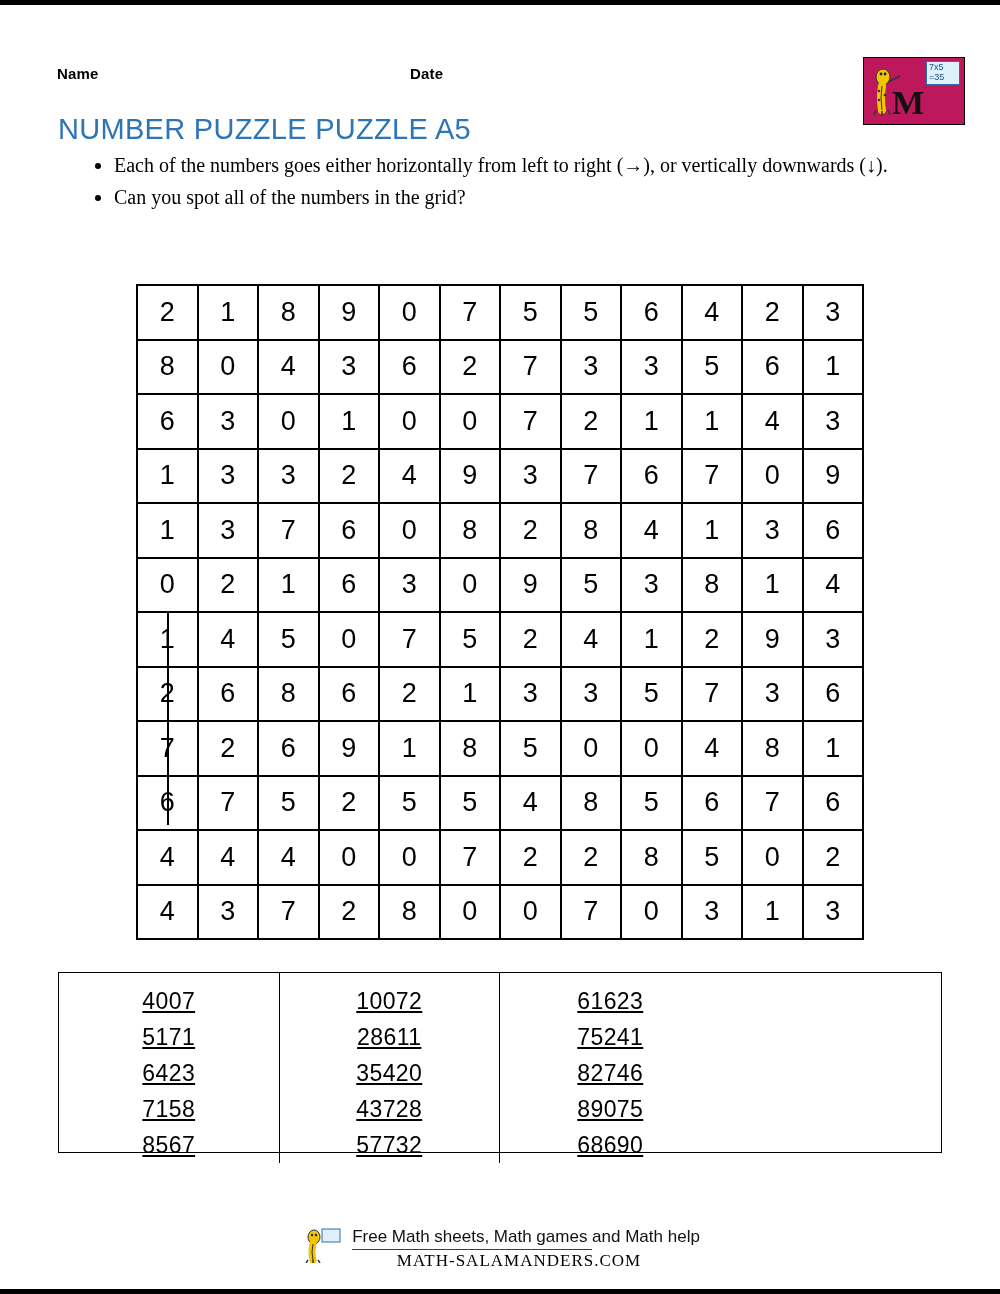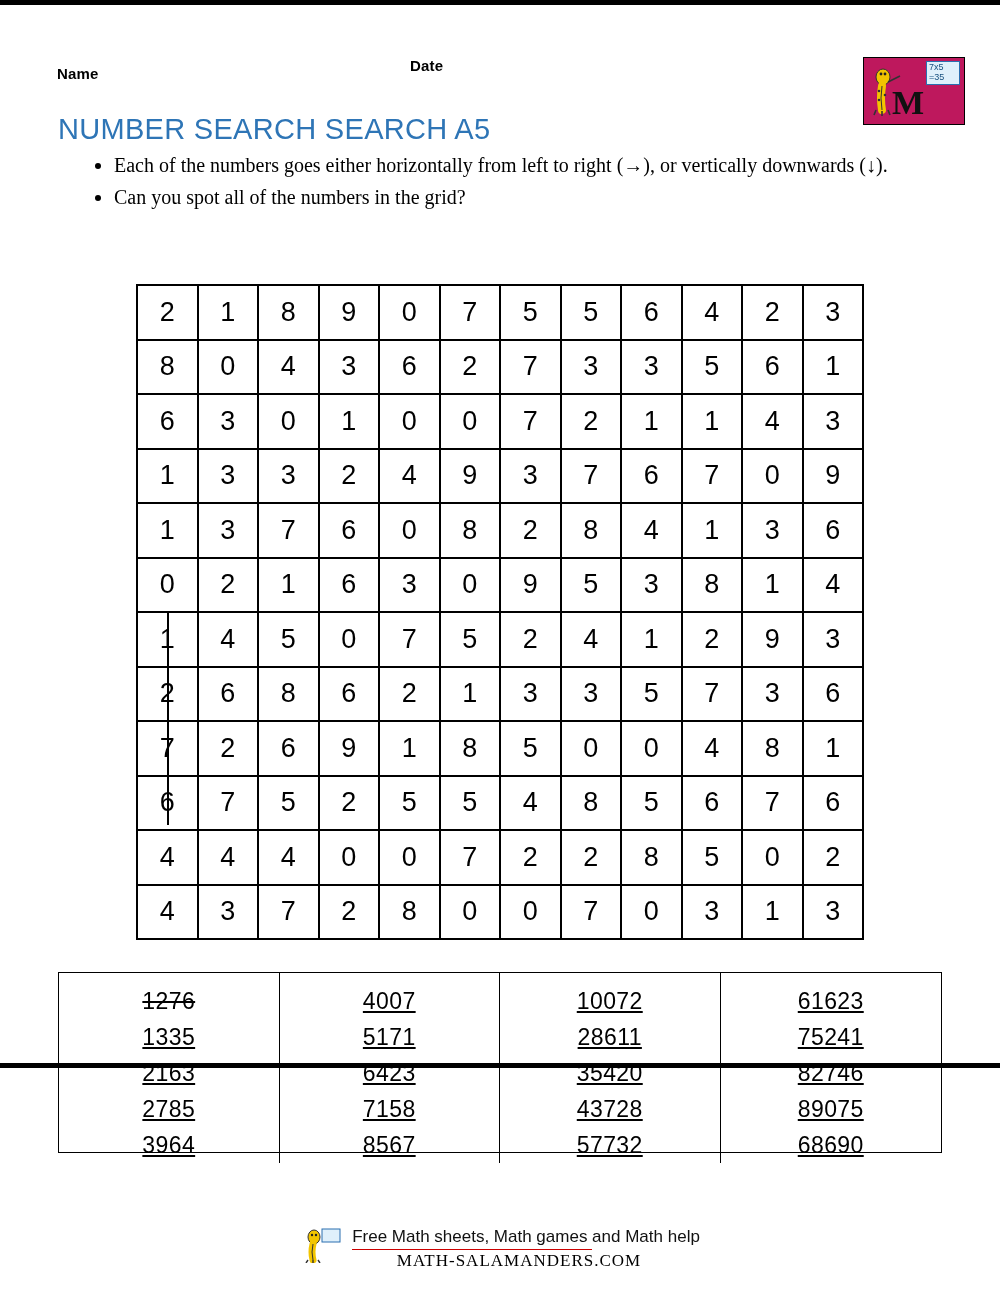--- a/index.html
+++ b/index.html
@@ -11,21 +11,21 @@
     width: 1000px;
     height: 1294px;
     font-family: "Liberation Sans", sans-serif;
     color: #000000;
     position: relative;
     overflow: hidden;
   }
   .page {
     position: relative;
     width: 1000px;
-    height: 1068px;
+    height: 1294px;
     box-sizing: border-box;
     border-top: 5px solid #000;
     border-bottom: 5px solid #000;
   }
   
   .hdr {
     position: absolute;
     top: 52px;
     left: 0;
     width: 1000px;
@@ -35,21 +35,21 @@
     position: absolute;
     left: 57px;
     top: 8px;
     font-size: 15px;
     font-weight: bold;
     letter-spacing: .2px;
   }
   .hdr-date {
     position: absolute;
     left: 410px;
-    top: 0;
+    top: 8px;
     font-size: 15px;
     font-weight: bold;
     letter-spacing: .2px;
   }
   .logo-box {
     position: absolute;
     right: 35px;
     top: 0px;
     width: 100px;
     height: 66px;
@@ -235,21 +235,21 @@
         <circle cx="15" cy="31" r="1.3" fill="#333"></circle>
         <circle cx="9" cy="36" r="1.3" fill="#333"></circle>
         <path d="M6 46 L4 51 M12 47 L12 52 M18 46 L20 51" stroke="#333" stroke-width="1.6" fill="none"></path>
         <path d="M18 18 L30 12" stroke="#333" stroke-width="1.6" fill="none"></path>
       </svg>
       <div class="logo-board">7x5 =35</div>
       <div class="logo-m">M</div>
     </div>
   </div>
 
-  <div class="title">NUMBER SEARCH SEARCH A5</div>
+  <div class="title">NUMBER PUZZLE PUZZLE A5</div>
 
   <div class="bullets">
     <ul>
       <li>Each of the numbers goes either horizontally from left to right (→), or vertically downwards (↓).</li>
       <li>Can you spot all of the numbers in the grid?</li>
     </ul>
   </div>
 
   <div class="grid" id="grid">
       <div class="cell">2</div>
@@ -393,27 +393,20 @@
       <div class="cell">0</div>
       <div class="cell">7</div>
       <div class="cell">0</div>
       <div class="cell">3</div>
       <div class="cell">1</div>
       <div class="cell">3</div>
     </div>
   <div class="vstrike"></div>
 
   <div class="wordbox" id="wordbox">
-      <div class="wordcol">
-        <div class="word found">1276</div>
-        <div class="word">1335</div>
-        <div class="word">2163</div>
-        <div class="word">2785</div>
-        <div class="word">3964</div>
-      </div>
       <div class="wordcol">
         <div class="word">4007</div>
         <div class="word">5171</div>
         <div class="word">6423</div>
         <div class="word">7158</div>
         <div class="word">8567</div>
       </div>
       <div class="wordcol">
         <div class="word">10072</div>
         <div class="word">28611</div>

